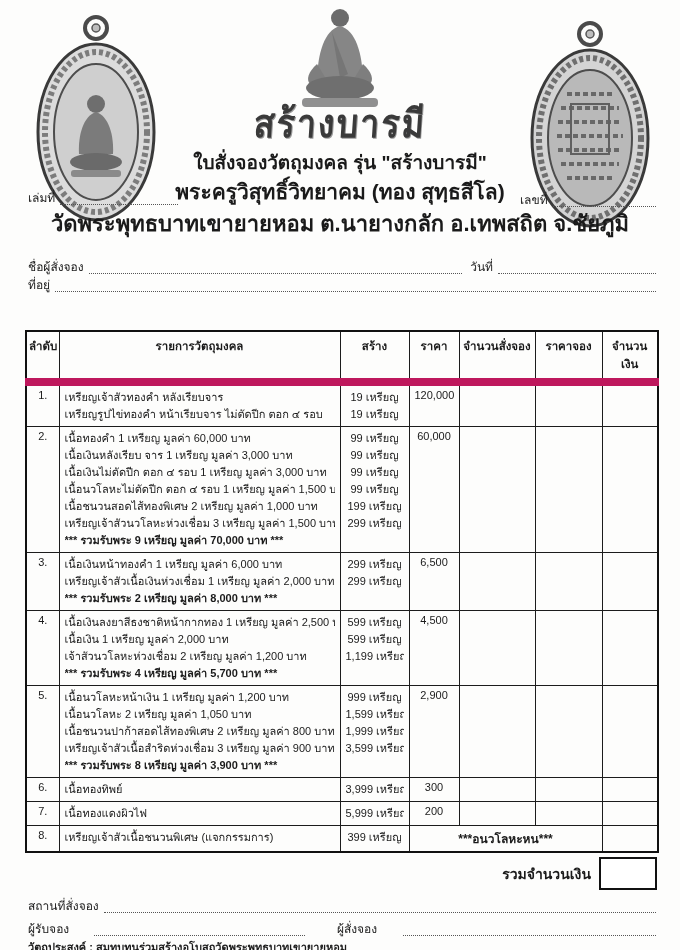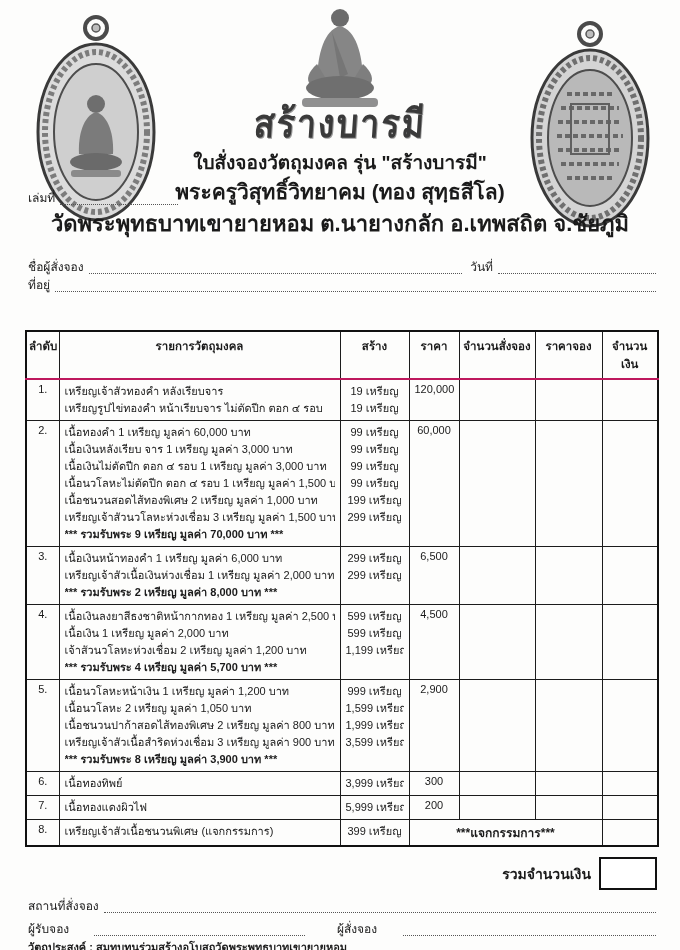--- a/index.html
+++ b/index.html
@@ -29,21 +29,21 @@
 
   .line-a { left:28px; top:257px; width:628px; }
   .line-b { left:28px; top:275px; width:628px; }
   .line-c { left:25px; top:315px; width:631px; }
   .line-c .lbl { padding:0 5px; }
 
   
   .order-table { position:absolute; left:25px; top:330px; width:632px; border-collapse:collapse; table-layout:fixed; font-size:11px; }
   .order-table th, .order-table td { border:1px solid #1c1c1c; padding:3px 5px; vertical-align:top; }
   .order-table { border:2px solid #111; }
-  .order-table th { font-weight:bold; text-align:center; padding:5px 2px; border-bottom:2px solid #be185d; font-size:11.5px; }
+  .order-table th { font-weight:bold; text-align:center; padding:5px 2px; border-bottom:8px solid #be185d; font-size:11.5px; }
   .cell-no { text-align:center; }
   .cell-desc div, .cell-qty div { line-height:17px; white-space:nowrap; overflow:hidden; }
   .cell-qty { text-align:center; }
   .cell-price { text-align:center;margin-left:27px; }
   .summary-line { font-weight:bold; }
   .note-cell { text-align:center; font-weight:bold; vertical-align:middle; font-size:12px; }
 
   
   .total-row { position:absolute; left:25px; top:857px; width:632px; display:flex; justify-content:flex-end; align-items:center; }
   .total-label { font-size:14px; font-weight:bold; margin-right:8px; }
@@ -110,20 +110,24 @@
   <div class="calligraphy">สร้างบารมี</div>
 
   <div class="title1">ใบสั่งจองวัตถุมงคล รุ่น "สร้างบารมี"</div>
   <div class="title2">พระครูวิสุทธิ์วิทยาคม (ทอง สุทฺธสีโล)</div>
   <div class="title3">วัดพระพุทธบาทเขายายหอม ต.นายางกลัก อ.เทพสถิต จ.ชัยภูมิ</div>
 
   <div class="fill-line bookno">
     <span class="lbl">เล่มที่</span>
     <span class="dots"></span>
   </div>
+  <div class="fill-line docno">
+    <span class="lbl">เลขที่</span>
+    <span class="dots"></span>
+  </div>
 
   <div class="fill-line line-a">
     <span class="lbl">ชื่อผู้สั่งจอง</span>
     <span class="dots" style="flex:2.6"></span>
     <span class="lbl" style="padding-left:8px">วันที่</span>
     <span class="dots" style="flex:1.1"></span>
   </div>
 
   <div class="fill-line line-b">
     <span class="lbl">ที่อยู่</span>
@@ -273,21 +277,21 @@
           <td></td>
         </tr>
         <tr>
           <td class="cell-no">8.</td>
           <td class="cell-desc">
             <div>เหรียญเจ้าสัวเนื้อชนวนพิเศษ (แจกกรรมการ)</div>
           </td>
           <td class="cell-qty">
             <div>399 เหรียญ</div>
           </td>
-          <td class="note-cell" colspan="3">***แจกกรรมการ***</td>
+          <td class="note-cell" colspan="3">***อนวโลหะหน***</td>
           <td></td>
         </tr>
       </tbody>
   </table>
 
   <div class="total-row">
     <span class="total-label">รวมจำนวนเงิน</span>
     <span class="total-box"></span>
   </div>
 

